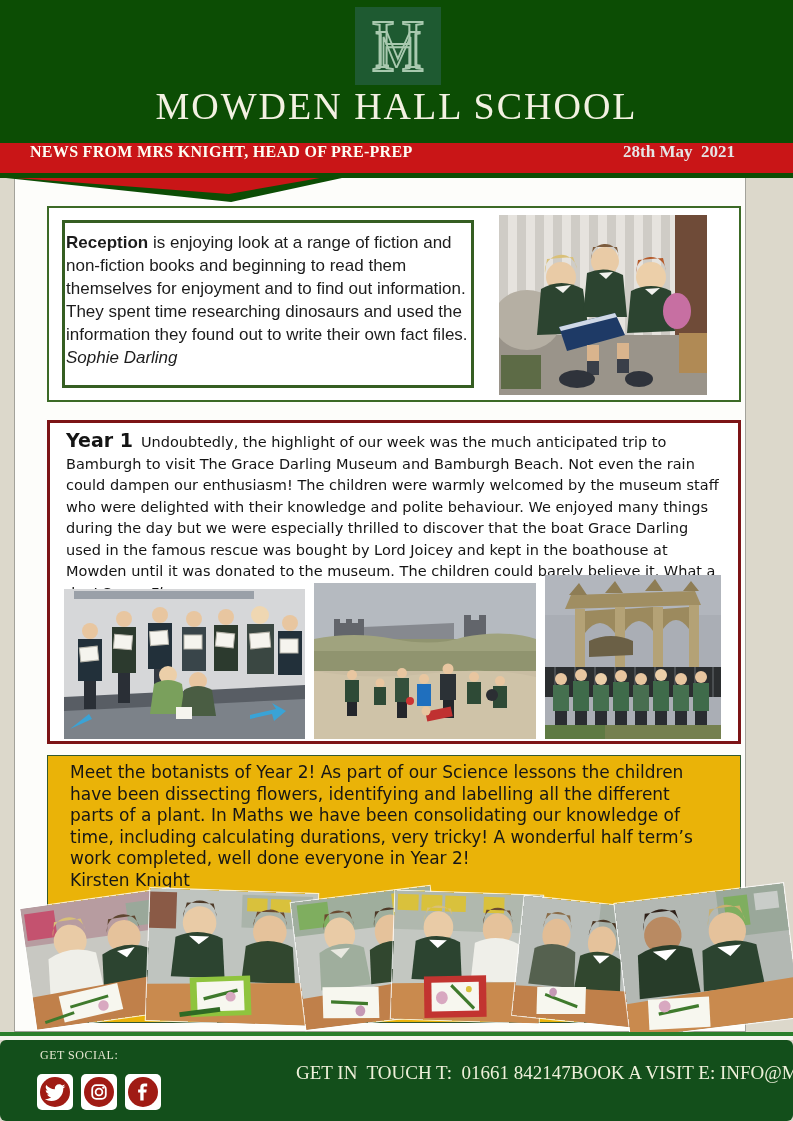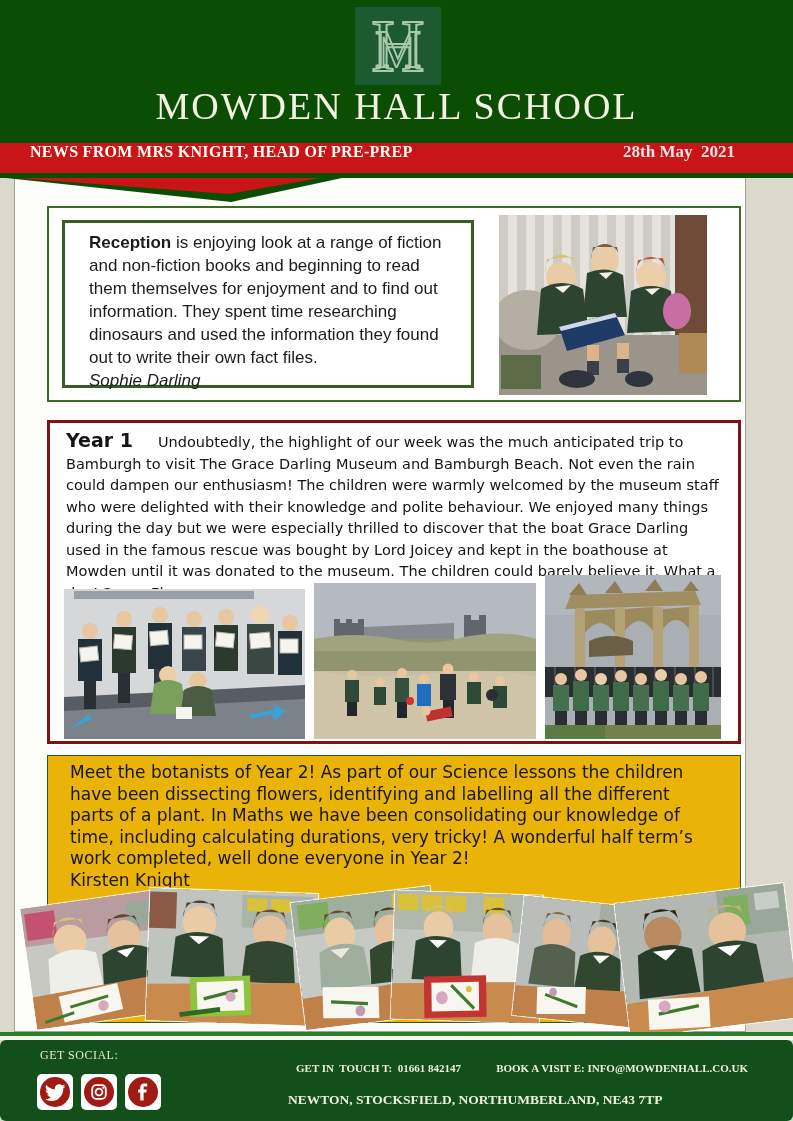--- a/index.html
+++ b/index.html
@@ -30,31 +30,31 @@
     clip-path:polygon(0 0,100% 0,67% 100%);z-index:7;}
   .wedge-red{position:absolute;left:16px;top:178px;width:304px;height:16px;background:#c91517;
     clip-path:polygon(0 0,100% 0,70% 100%);z-index:8;}
   
   .panel{position:absolute;left:14px;top:177px;width:732px;height:855px;background:#fdfdfa;
     border:1px solid #a3a29a;box-sizing:border-box;z-index:1;}
   
   .reception-wrap{position:absolute;left:32px;top:28px;width:694px;height:196px;
     border:2px solid #3c6a26;box-sizing:border-box;background:#fff;}
   .reception-box{position:absolute;left:13px;top:12px;width:412px;height:168px;
-    border:3px solid #355e22;box-sizing:border-box;padding:8px 24px;
+    border:3px solid #355e22;box-sizing:border-box;padding:8px 1px;
     font-size:17px;line-height:23px;color:#1c1c1c;}
   .reception-box .author{font-style:italic;}
   .photo-frame{overflow:hidden;}
   .ph-reception{position:absolute;left:450px;top:7px;width:208px;height:180px;}
   
   .year1-box{position:absolute;left:32px;top:242px;width:694px;height:324px;
     border:3px solid #7c1416;box-sizing:border-box;background:#fff;
     padding:7px 14px 0 16px;font-family:"DejaVu Sans",sans-serif;
     font-size:14.5px;line-height:21.5px;color:#141414;}
-  .y1-head{font-weight:bold;font-size:19px;margin-right:25px;}
+  .y1-head{font-weight:bold;font-size:19px;margin-right:8px;}
   .y1-author{font-style:italic;margin-left:3px;}
   .y1-photos{position:absolute;left:14px;top:160px;width:664px;height:156px;
     display:flex;gap:9px;align-items:flex-end;}
   
   .year2-box{position:absolute;left:32px;top:577px;width:694px;height:268px;
     border:1px solid #33592f;box-sizing:border-box;background:#eab308;
     padding:6px 24px 0 22px;font-family:"DejaVu Sans",sans-serif;
     font-size:17px;line-height:21.5px;color:#161616;}
   
   .y2p{position:absolute;z-index:5;box-shadow:0 0 0 1px rgba(255,255,255,.8);}
@@ -62,22 +62,22 @@
   
   .sep-green{position:absolute;left:0;top:1032px;width:793px;height:4px;background:#2b7e2b;z-index:9;}
   .sep-white{position:absolute;left:0;top:1036px;width:793px;height:4px;background:#f6f5ef;z-index:9;}
   .footer{position:absolute;left:0;top:1040px;width:793px;height:81px;background:#134f1b;z-index:9;border-radius:6px;}
   .get-social{position:absolute;left:40px;top:8px;font-family:"Liberation Serif",serif;
     font-size:12px;letter-spacing:.5px;color:#e9e9d4;}
   .social-row{position:absolute;left:37px;top:34px;display:flex;gap:8px;}
   .social-btn{width:36px;height:36px;border-radius:5px;background:#fff;
     display:flex;align-items:center;justify-content:center;cursor:pointer;}
   .contact-line{position:absolute;left:296px;top:22px;width:452px;display:flex;
-    justify-content:space-between;font-family:"Liberation Serif",serif;font-weight:bold;
-    font-size:11px;color:#eef0da;white-space:pre;}
+    justify-content:space-between;font-family:"Liberation Serif",serif;font-weight:normal;
+    font-size:19px;color:#eef0da;white-space:pre;}
   .address-line{position:absolute;left:288px;top:52px;font-family:"Liberation Serif",serif;
     font-weight:bold;font-size:13.5px;color:#eef0da;white-space:pre;}
 </style>
 </head>
 <body>
 
 <div class="header">
   <div class="logo">
     <svg width="86" height="78" viewBox="0 0 86 78">
       <rect x="0" y="0" width="86" height="78" fill="#1e5a31"></rect>
@@ -458,14 +458,13 @@
       <svg width="36" height="36" viewBox="0 0 36 36">
         <circle cx="18" cy="18" r="15" fill="#a01b14"></circle>
         <path fill="#ffffff" d="M19.6 12.6h2.6V9.4h-2.9c-2.6 0-4 1.6-4 4v2h-2.2v3.1h2.2v8.1h3.3v-8.1h2.7l.4-3.1h-3.1v-1.6c0-.8.3-1.2 1-1.2z"></path>
       </svg>
     </div>
   </div>
   <div class="contact-line">
     <span>GET IN  TOUCH T:  01661 842147</span>
     <span>BOOK A VISIT E: INFO@MOWDENHALL.CO.UK</span>
   </div>
-  <div class="address-line">NEWTON, STOCKSFIELD, NORTHUMBERLAND, NE43 7TP</div>
 </div>
 
 </body></html>

